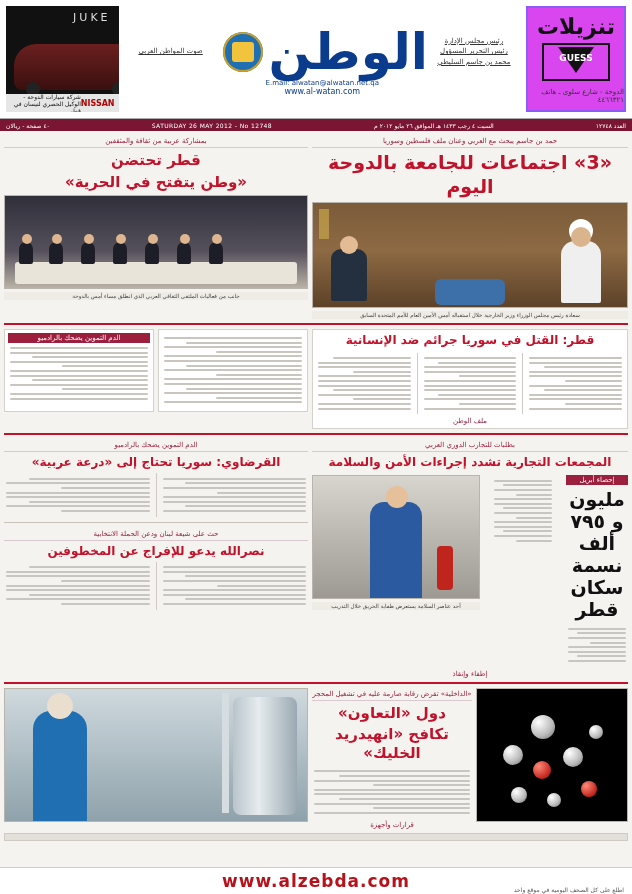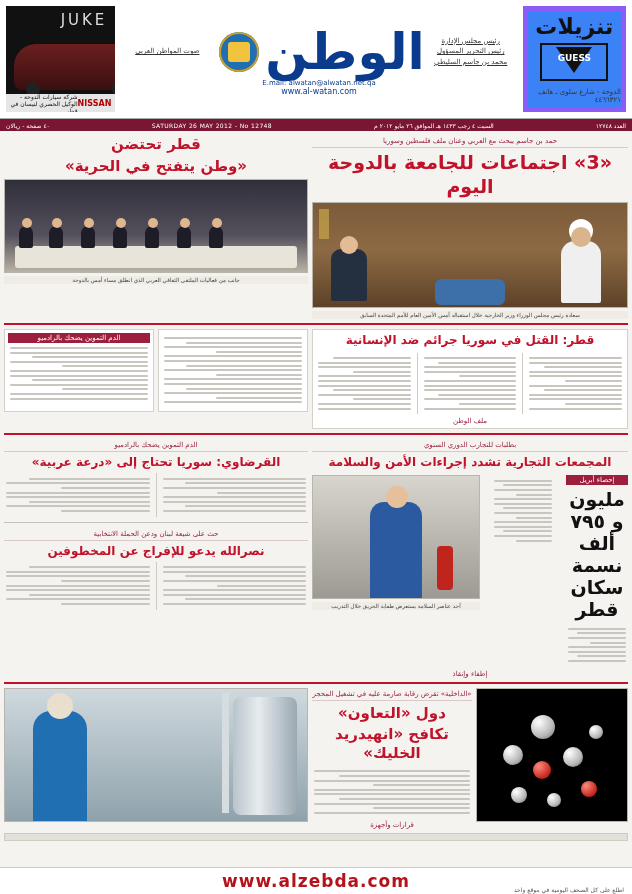--- a/index.html
+++ b/index.html
@@ -1,38 +1,38 @@
 <!DOCTYPE html>
 <html lang="ar" dir="rtl"><head>
 <meta charset="utf-8">
 <style>
   html,body{margin:0;padding:0;background:#ffffff;}
   body{width:632px;height:894px;font-family:"DejaVu Sans","Liberation Sans",sans-serif;color:#111;overflow:hidden;}
   .page{position:relative;width:632px;height:894px;background:#f4f3ef;}
 
   
   .masthead{display:flex;align-items:stretch;height:118px;background:#fff;border-bottom:1px solid #aaa;}
-  .ad-left{width:128px;border:5px solid #8b5cf6;margin:6px;background:#3b82f6;display:flex;flex-direction:column;align-items:center;justify-content:center;}
+  .ad-left{width:128px;border:2px solid #8b5cf6;margin:6px;background:#d946ef;display:flex;flex-direction:column;align-items:center;justify-content:center;}
   .ad-left .line1{font-size:22px;font-weight:bold;color:#111;letter-spacing:1px;}
   .ad-left .guessbox{width:64px;height:34px;border:2px solid #111;margin:4px 0;display:flex;align-items:center;justify-content:center;position:relative;}
   .ad-left .tri{width:0;height:0;border-left:18px solid transparent;border-right:18px solid transparent;border-top:26px solid #111;position:absolute;top:2px;}
   .ad-left .guesstxt{position:relative;color:#fff;font-size:9px;font-weight:bold;z-index:2;top:-4px;}
   .ad-left .line3{font-size:7px;color:#333;margin-top:3px;}
 
   .mast-mid{flex:1;display:flex;flex-direction:column;align-items:center;justify-content:center;padding-top:4px;position:relative;}
   .mast-row{display:flex;align-items:center;justify-content:center;width:100%;}
   .logo-ar{font-size:50px;font-weight:bold;color:#0a3b8c;line-height:1;letter-spacing:-2px;font-family:"DejaVu Sans","Liberation Sans",sans-serif;}
   .emblem{width:40px;height:40px;border-radius:50%;background:#1f6fb2;margin:0 6px;position:relative;box-shadow:0 0 0 2px #c8a02a inset;}
   .emblem:after{content:"";position:absolute;left:9px;top:10px;width:22px;height:20px;background:#f2c43d;border-radius:3px;}
   .mast-side{font-size:7px;color:#333;line-height:1.5;text-align:center;width:92px;text-decoration:underline;}
   .mast-email{font-size:7px;color:#0a3b8c;margin-top:2px;}
   .mast-url{font-size:8px;color:#0a3b8c;}
 
   .ad-right{width:150px;margin:6px;background:#111;color:#fff;position:relative;overflow:hidden;}
-  .ad-right .juke{position:absolute;top:5px;right:8px;font-size:15px;letter-spacing:3px;color:#ddd;}
+  .ad-right .juke{position:absolute;top:5px;right:8px;font-size:11px;letter-spacing:3px;color:#ddd;}
   .ad-right .car{position:absolute;left:8px;bottom:22px;width:132px;height:46px;background:linear-gradient(180deg,#6b1f1f,#3a0f0f);border-radius:22px 26px 8px 8px;}
   .ad-right .car:after{content:"";position:absolute;left:12px;bottom:-6px;width:14px;height:14px;border-radius:50%;background:#222;box-shadow:86px 0 0 #222;}
   .ad-right .band{position:absolute;left:0;bottom:0;width:100%;height:18px;background:#e6e6e6;color:#111;font-size:6px;display:flex;align-items:center;justify-content:flex-end;padding:0 4px;box-sizing:border-box;}
   .ad-right .nissan{font-weight:bold;font-size:8px;color:#b30000;}
 
   
   .datestrip{height:12px;background:#7a1533;color:#fff;font-size:6px;display:flex;align-items:center;justify-content:space-between;padding:0 6px;box-sizing:border-box;}
   .datestrip .mid{color:#fff;letter-spacing:.4px;}
 
   
@@ -155,20 +155,21 @@
         <div class="photo p-meeting" style="height:104px">
           <div class="lamp"></div>
           <div class="sofa"></div>
           <div class="man1"></div>
           <div class="man2"></div>
         </div>
         <div class="cap">سعادة رئيس مجلس الوزراء وزير الخارجية خلال استقباله أمس الأمين العام للأمم المتحدة السابق</div>
       </div>
 
       <div class="col" style="flex:1">
+        <div class="kicker">بمشاركة عربية من ثقافة والمثقفين</div>
         <div class="headline-red h-md">قطر تحتضن</div>
         <div class="headline-red h-md">«وطن يتفتح في الحرية»</div>
         <div class="photo p-hall" style="height:92px">
           <div class="tbl"></div>
           <div class="h" style="left:14px"></div>
           <div class="h" style="left:44px"></div>
           <div class="h" style="left:76px"></div>
           <div class="h" style="left:108px"></div>
           <div class="h" style="left:140px"></div>
           <div class="h" style="left:172px"></div>
@@ -273,21 +274,21 @@
           </div>
         </div>
       </div>
     </div>
 
     <div class="redrule" style="margin:4px 0"></div>
 
     <div class="row">
 
       <div class="col" style="flex:0 0 316px">
-        <div class="kicker">بطلبات للتجارب الدوري السنوي</div>
+        <div class="kicker">بطلبات للتجارب الدوري العربي</div>
         <div class="headline-red h-sm">المجمعات التجارية تشدد إجراءات الأمن والسلامة</div>
         <div class="row" style="gap:12px;margin-top:2px">
           <div class="col" style="flex:0 0 62px">
             <div class="boxhead">إحصاء أبريل</div>
             <div class="num-big">مليون و ٧٩٥ ألف نسمة سكان قطر</div>
             <div class="fake-lines">
                 <i class="l"></i>
                 <i class="m"></i>
                 <i class="l"></i>
                 <i class="s"></i>

